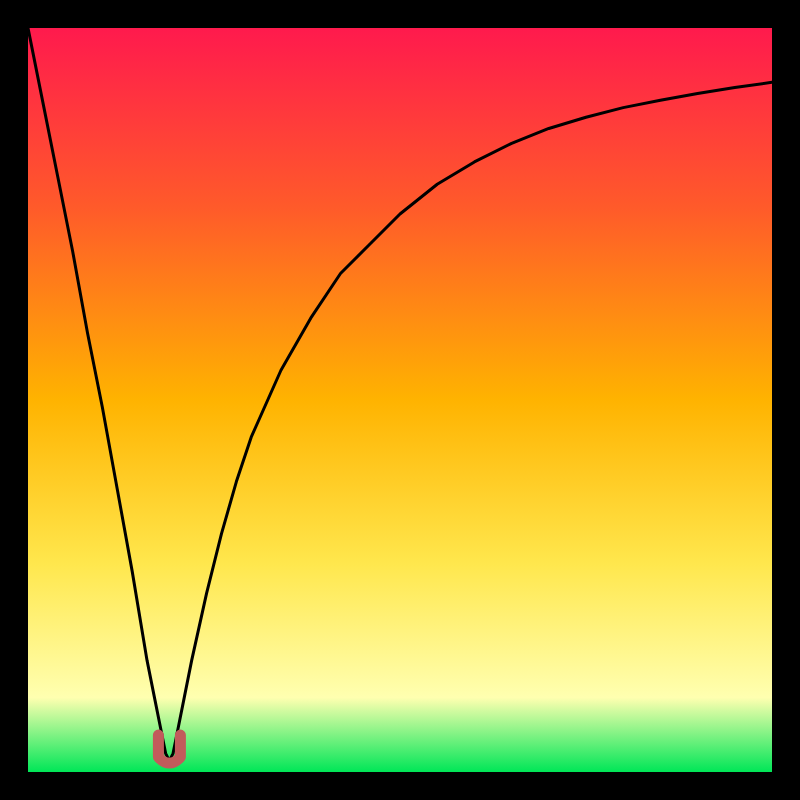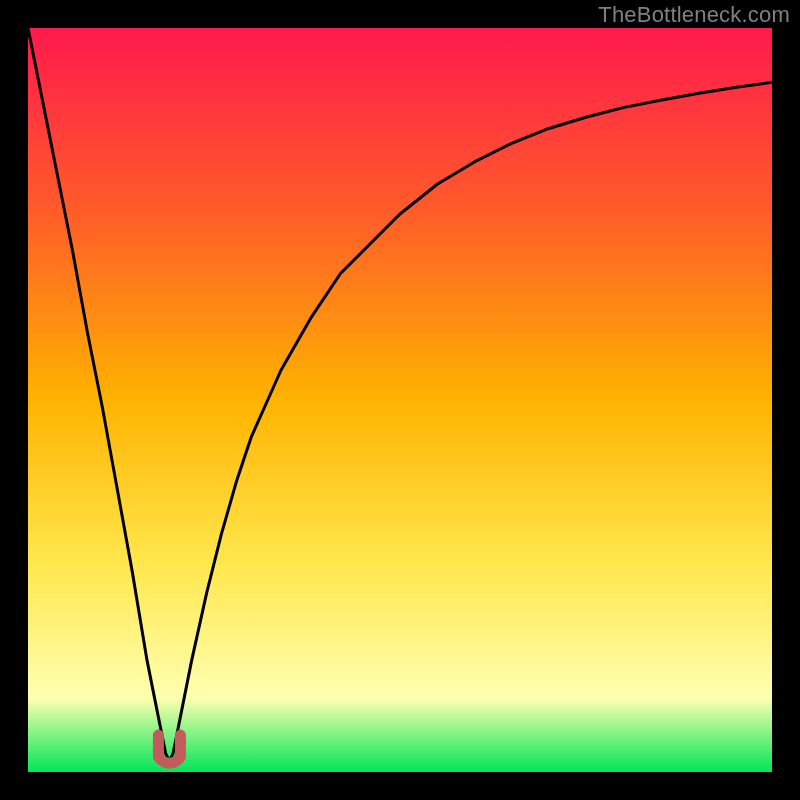--- a/index.html
+++ b/index.html
@@ -37,21 +37,20 @@
   svg {
     display: block;
     width: 744px;
     height: 744px;
   }
 </style>
 </head>
 <body>
 
 <div class="root">
-  <div class="watermark">TheBottleneck.com</div>
 
   <div class="plot-frame">
     <svg viewBox="0 0 744 744">
       <defs>
         <linearGradient id="bg-grad" x1="0" y1="0" x2="0" y2="1">
           <stop id="g0" offset="0%" stop-color="#ff1a4d"></stop>
           <stop id="g1" offset="24%" stop-color="#ff5a2a"></stop>
           <stop id="g2" offset="50%" stop-color="#ffb300"></stop>
           <stop id="g3" offset="72%" stop-color="#ffe74d"></stop>
           <stop id="g4" offset="90%" stop-color="#ffffb0"></stop>

